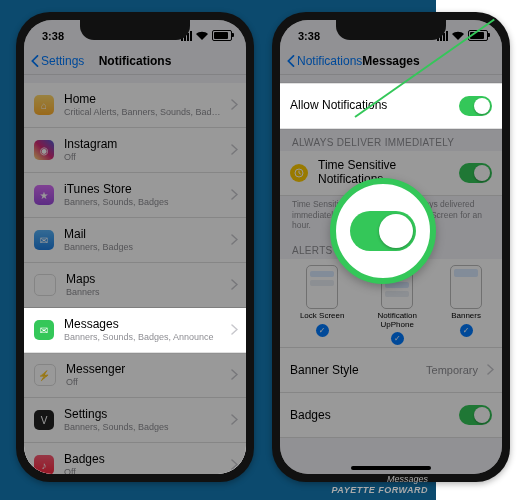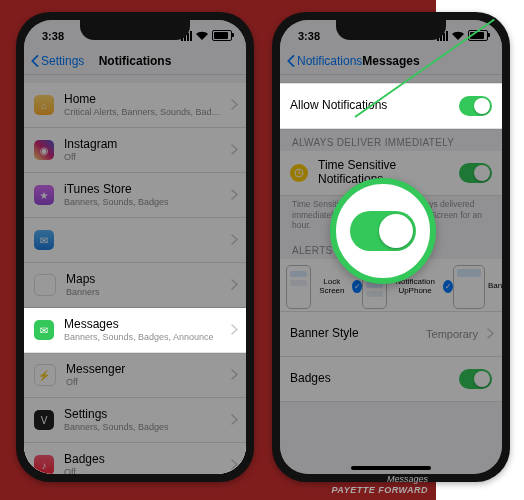--- a/index.html
+++ b/index.html
@@ -1,16 +1,16 @@
 <!DOCTYPE html>
 <html><head>
 <meta charset="utf-8">
 <style>
   html,body{margin:0;padding:0;background:#fff;font-family:-apple-system,Helvetica,Arial,sans-serif;}
-  .stage{width:436px;height:500px;position:relative;background:#7f1d1d;}
+  .stage{width:436px;height:500px;position:relative;background:#0c4a6e;}
   .phone{position:absolute;width:238px;height:470px;top:12px;border-radius:34px;background:#111;box-shadow:0 2px 6px rgba(0,0,0,.3);}
   .phone.left{left:16px;}
   .phone.right{left:272px;}
   .screen{position:absolute;left:8px;right:8px;top:8px;bottom:8px;border-radius:28px;background:#f2f2f7;overflow:hidden;}
   .notch{position:absolute;top:0;left:50%;transform:translateX(-50%);width:110px;height:20px;background:#111;border-radius:0 0 14px 14px;z-index:10;}
   .dim{position:absolute;inset:0;background:rgba(0,0,0,.40);z-index:4;pointer-events:none;}
   .statusbar{position:relative;height:28px;font-size:11px;font-weight:600;color:#000;}
   .statusbar .time{position:absolute;left:18px;top:10px;}
   .statusbar .icons{position:absolute;right:14px;top:10px;display:flex;gap:4px;align-items:center;}
   .sig{display:flex;gap:1px;align-items:flex-end;}
@@ -36,21 +36,21 @@
   .row.highlight{z-index:6;position:relative;box-shadow:0 0 0 1px rgba(0,0,0,.05);}
   .section-hdr{font-size:10px;color:#8e8e93;text-transform:uppercase;padding:8px 12px 3px;letter-spacing:.3px;}
   .toggle{width:33px;height:20px;border-radius:10px;position:relative;flex-shrink:0;}
   .toggle.on{background:#34c759;}
   .toggle .knob{position:absolute;width:16px;height:16px;background:#fff;border-radius:50%;top:2px;box-shadow:0 1px 2px rgba(0,0,0,.3);}
   .toggle.on .knob{right:2px;}
   .row .rightval{margin-left:auto;margin-right:14px;font-size:11px;color:#8e8e93;}
   .row .rightctl{margin-left:auto;}
   .note{font-size:8.5px;color:#8e8e93;padding:3px 12px 6px;line-height:1.25;}
   .alerts{display:flex;justify-content:space-around;padding:6px 6px 2px;background:#fff;border-bottom:.5px solid rgba(0,0,0,.12);}
-  .alert-opt{display:flex;flex-direction:row;align-items:center;gap:3px;}
+  .alert-opt{display:flex;flex-direction:column;align-items:center;gap:3px;}
   .alert-opt .dev{width:30px;height:42px;border:1.5px solid #bbb;border-radius:5px;position:relative;background:#fff;}
   .alert-opt .dev .bar{position:absolute;top:5px;left:3px;right:3px;height:6px;background:#d9e9ff;border-radius:2px;}
   .alert-opt .dev .bar2{position:absolute;top:14px;left:3px;right:3px;height:6px;background:#e9eef5;border-radius:2px;}
   .alert-opt .dev.center .bar{top:16px;} .alert-opt .dev.center .bar2{top:25px;}
   .alert-opt .dev.banner .bar{top:3px;height:8px;}
   .alert-opt .lbl{font-size:8px;color:#000;text-align:center;line-height:1.1;max-width:50px;}
   .alert-opt .chk{width:13px;height:13px;border-radius:50%;background:#007aff;display:flex;align-items:center;justify-content:center;color:#fff;font-size:8px;}
   .homebar{position:absolute;bottom:4px;left:50%;transform:translateX(-50%);width:80px;height:4px;border-radius:2px;background:#000;}
   .big-toggle{position:absolute;z-index:20;width:94px;height:94px;border-radius:50%;background:#fff;border:6px solid #34c759;display:flex;align-items:center;justify-content:center;left:330px;top:178px;box-shadow:0 3px 10px rgba(0,0,0,.25);}
   .big-toggle .tg{width:66px;height:40px;border-radius:20px;background:#34c759;position:relative;}
@@ -131,20 +131,24 @@
             <span class="txt">
               <span class="name">iTunes Store</span>
               <span class="sub">Banners, Sounds, Badges</span>
             </span>
             <span class="chev"><svg viewBox="0 0 7 11">
                 <path d="M1 1l5 4.5L1 10" stroke="#c7c7cc" stroke-width="1.5" fill="none" stroke-linecap="round"></path>
               </svg></span>
           </div>
           <div class="row">
             <span class="appicon ic-mail">✉</span>
+            <span class="txt">
+              <span class="name">Mail</span>
+              <span class="sub">Banners, Badges</span>
+            </span>
             <span class="chev"><svg viewBox="0 0 7 11">
                 <path d="M1 1l5 4.5L1 10" stroke="#c7c7cc" stroke-width="1.5" fill="none" stroke-linecap="round"></path>
               </svg></span>
           </div>
           <div class="row">
             <span class="appicon ic-maps">⌖</span>
             <span class="txt">
               <span class="name">Maps</span>
               <span class="sub">Banners</span>
             </span>

